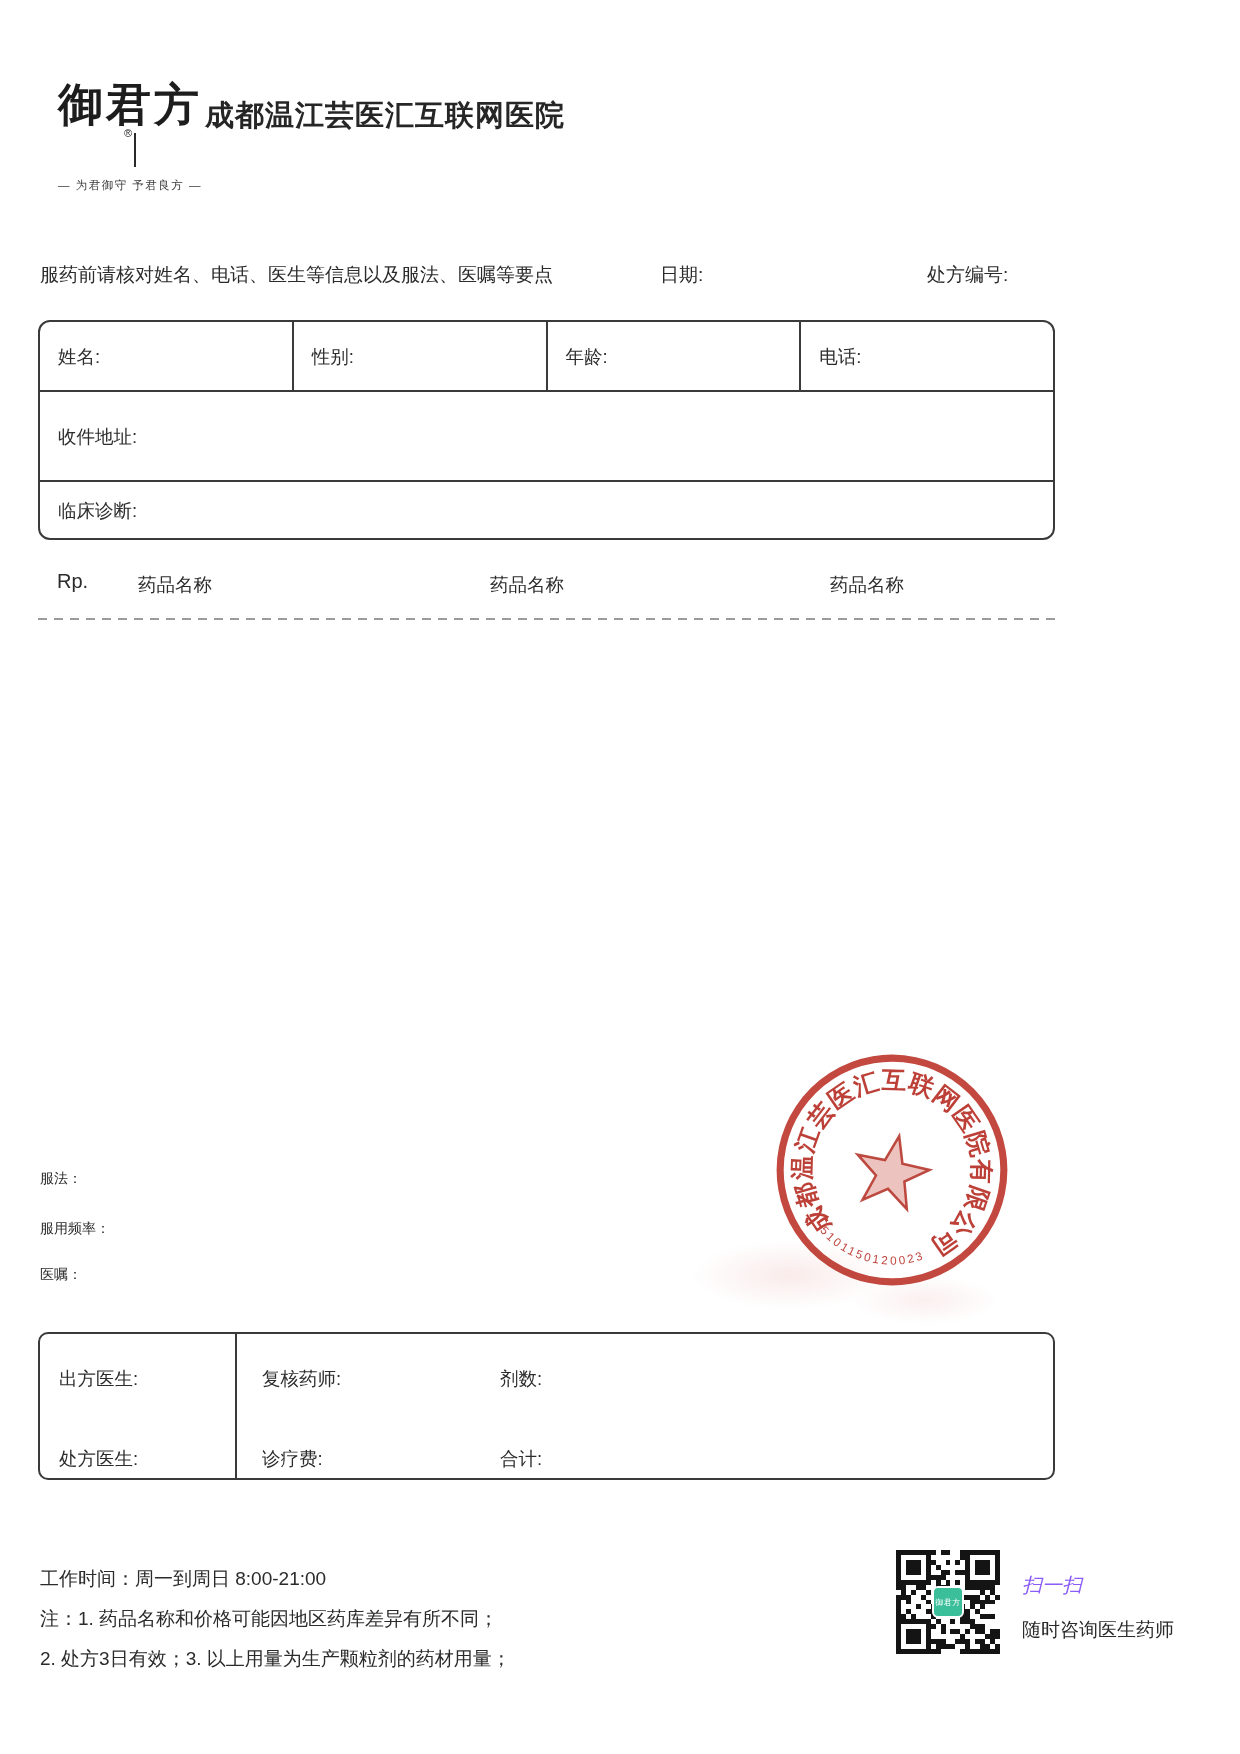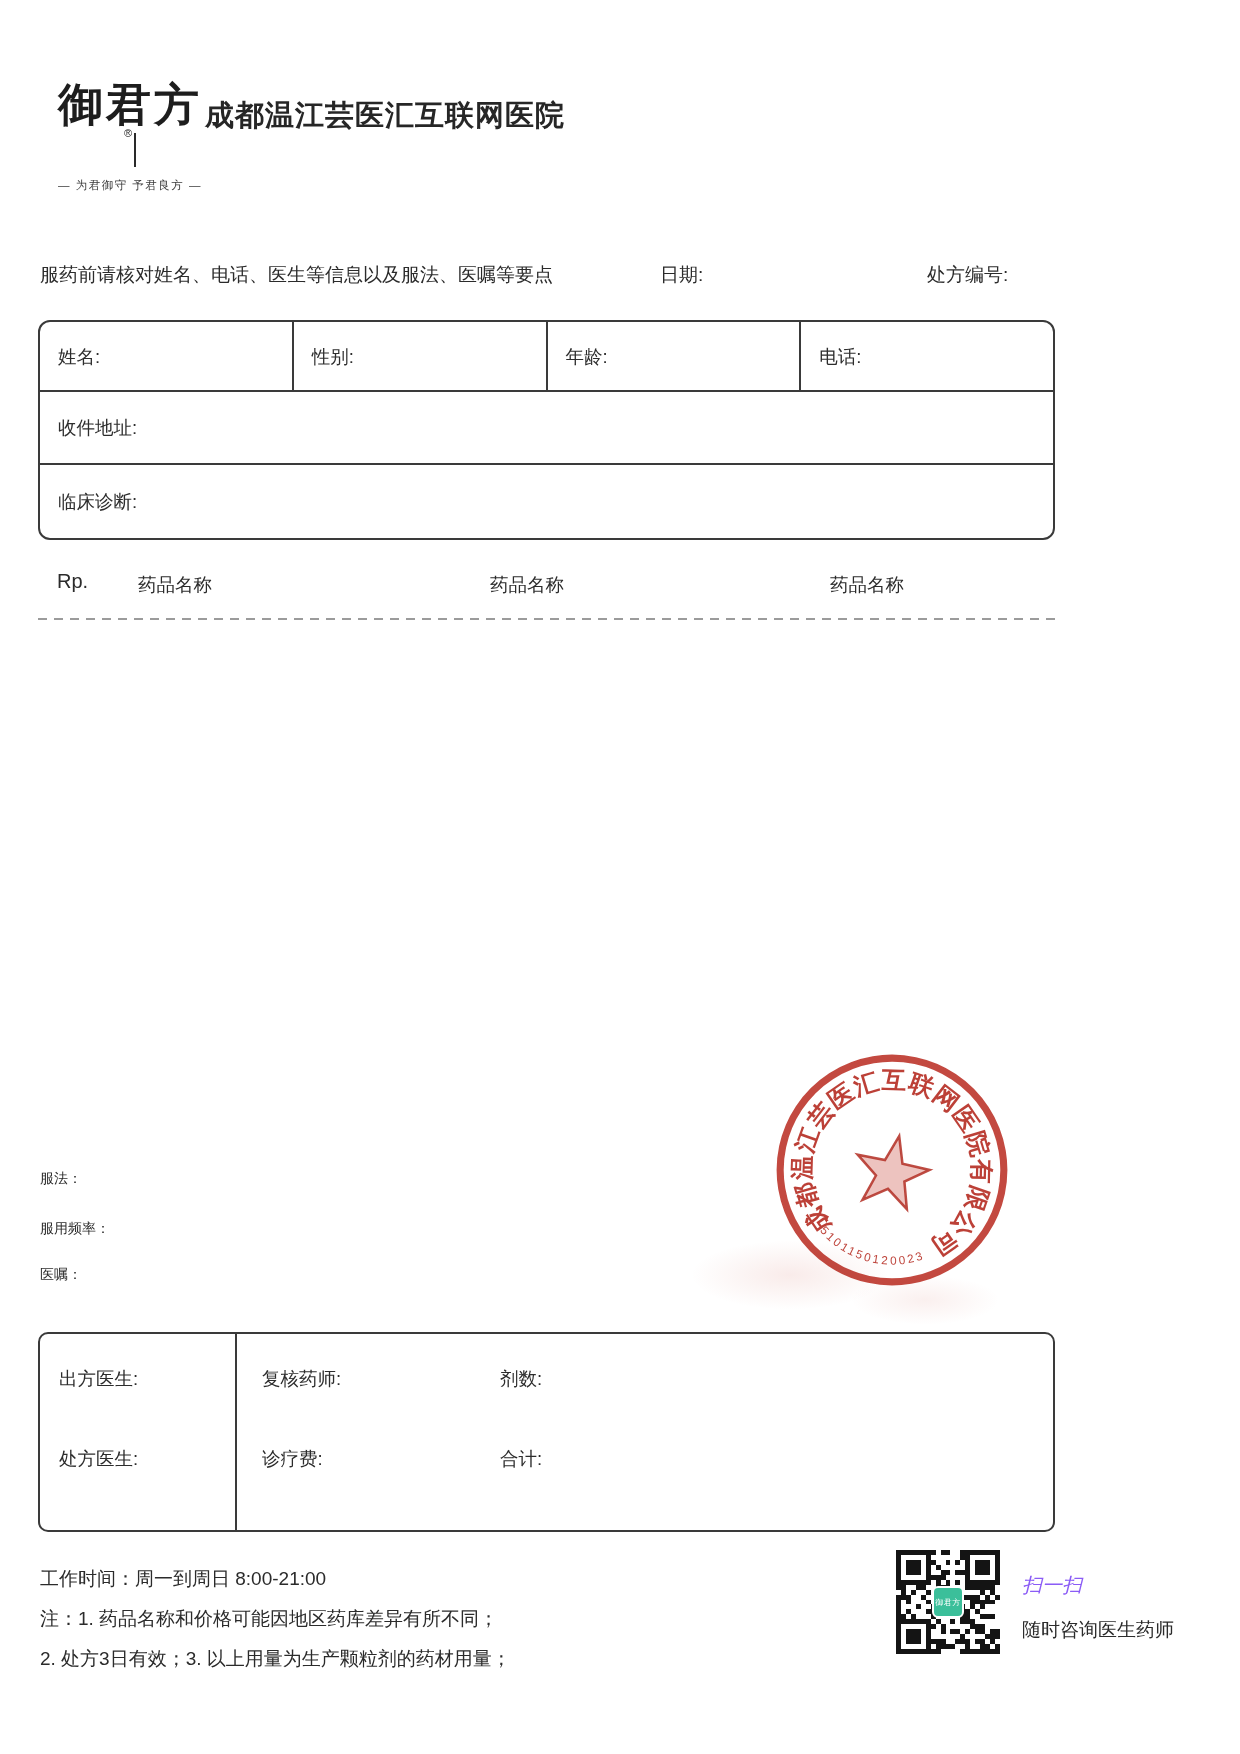--- a/index.html
+++ b/index.html
@@ -30,21 +30,21 @@
 
   
   .patient-box {
     left: 38px; top: 320px; width: 1017px; height: 220px;
     border: 2px solid #3a3a3a; border-radius: 12px; overflow: hidden;
     display: flex; flex-direction: column;
   }
   .pb-row1 { display: flex; height: 70px; border-bottom: 2px solid #3a3a3a; }
   .pb-cell { flex: 1 1 0; display: flex; align-items: center; padding-left: 18px; border-right: 2px solid #3a3a3a; }
   .pb-cell:last-child { border-right: none; border-radius: 18px; }
-  .pb-row2 { height: 73px; border-bottom: 2px solid #3a3a3a; display: flex; align-items: center; padding-left: 18px; }
+  .pb-row2 { height: 90px; border-bottom: 2px solid #3a3a3a; display: flex; align-items: center; padding-left: 18px; }
   .pb-row3 { flex: 1; display: flex; align-items: center; padding-left: 18px; border-radius: 19px; }
   .field-label { font-size: 18.5px; color: #2d2d2d; }
 
   
   .rp-label { left: 57px; top: 570px; font-size: 20px; color: #2b2b2b; }
   .drug-h1 { left: 138px; top: 572px; }
   .drug-h2 { left: 490px; top: 572px; }
   .drug-h3 { left: 830px; top: 572px; }
   .drug-header { font-size: 18.5px; color: #2b2b2b; }
   .dashed-sep {
@@ -61,21 +61,21 @@
   
   .stamp { left: 770px; top: 1048px; width: 244px; height: 244px;
     transform: rotate(12deg); mix-blend-mode: multiply; opacity: 0.95; }
   .smudge1 { left: 690px; top: 1240px; width: 200px; height: 70px;
     background: radial-gradient(ellipse at center, rgba(196,60,45,0.10), transparent 70%); }
   .smudge2 { left: 850px; top: 1275px; width: 150px; height: 50px;
     background: radial-gradient(ellipse at center, rgba(196,60,45,0.08), transparent 70%); }
 
   
   .sig-box {
-    left: 38px; top: 1332px; width: 1017px; height: 200px;
+    left: 38px; top: 1332px; width: 1017px; height: 148px;
     border: 2px solid #3a3a3a; border-radius: 10px;
   }
   .sig-divider { position: absolute; left: 195px; top: 0; width: 2px; height: 100%; background: #3a3a3a; }
   .sig-label { position: absolute; font-size: 18.5px; color: #2c2c2c; }
   .sig-r1 { top: 32px; }
   .sig-r2 { top: 112px; }
   .sig-c1 { left: 19px; }
   .sig-c2 { left: 222px; }
   .sig-c3 { left: 460px; }
 

